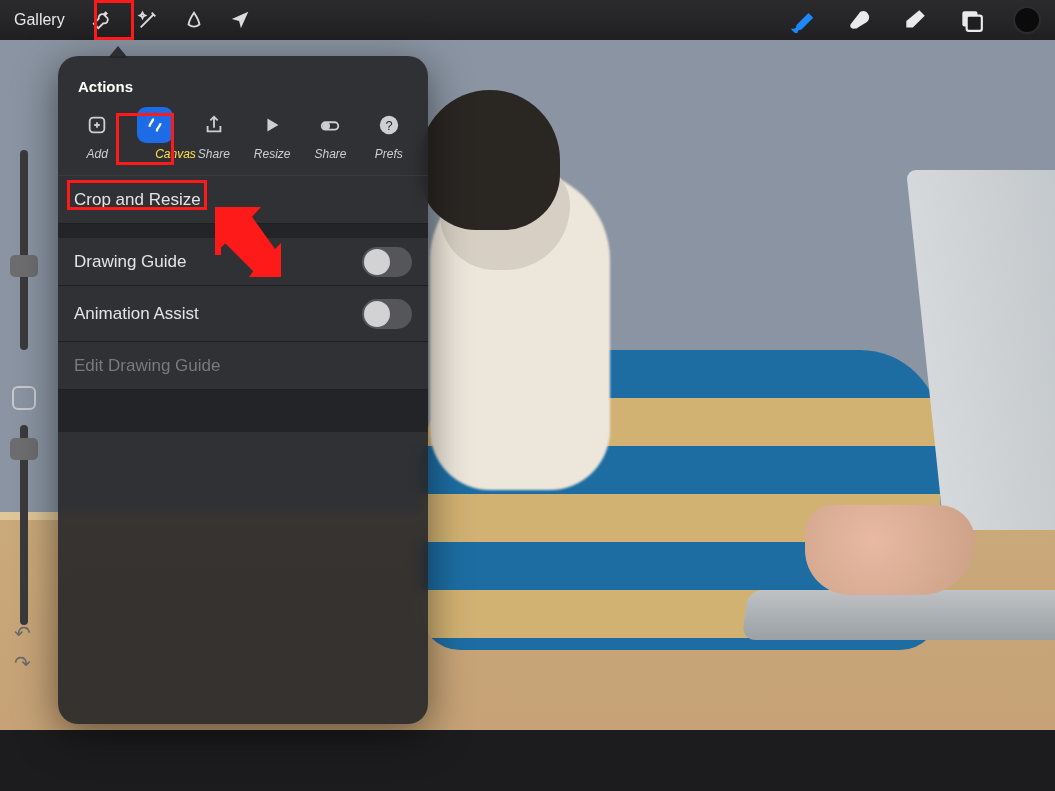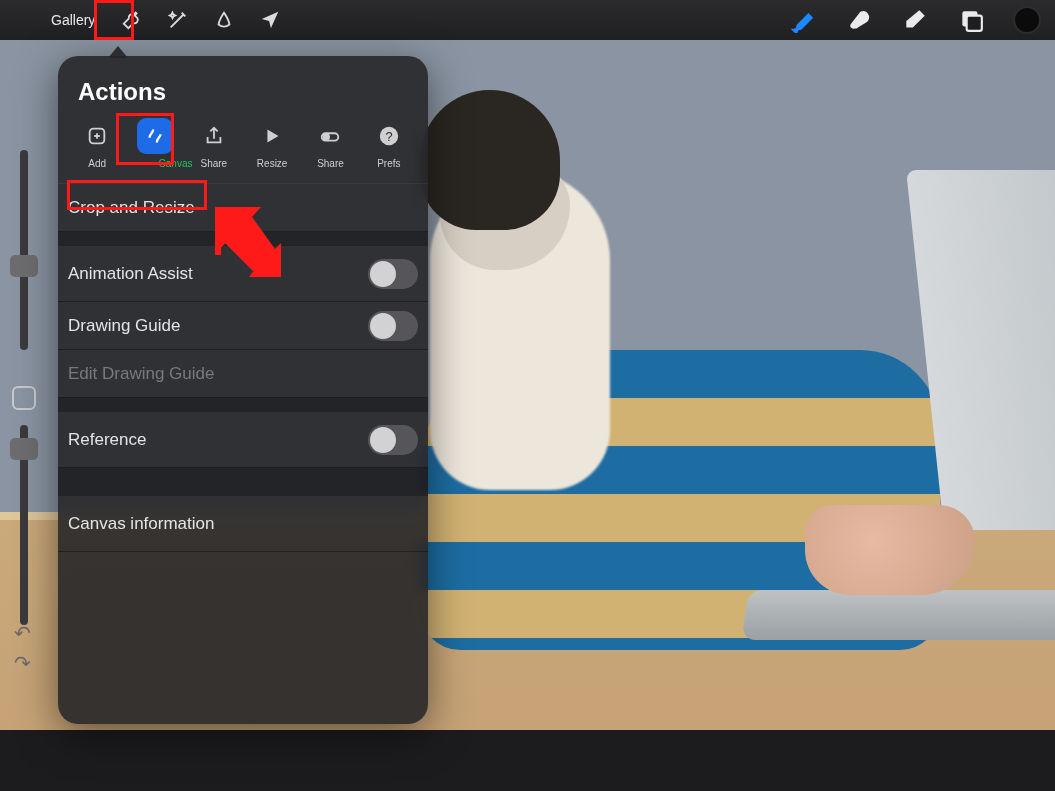--- a/index.html
+++ b/index.html
@@ -17,21 +17,21 @@
   .sweater { position:absolute; left:420px; top:310px; width:520px; height:300px; border-radius:120px 80px 40px 40px; background: repeating-linear-gradient(180deg,#1d6da3 0 48px,#d2b273 48px 96px); }
   .laptop-body { position:absolute; right:-40px; bottom:90px; width:350px; height:50px; background: linear-gradient(#bfc2c4,#9aa0a4); border-radius:14px; transform: skewX(-8deg); }
   .laptop-screen { position:absolute; right:-80px; top:130px; width:210px; height:360px; background: linear-gradient(90deg,#d6d9db,#bcc2c6); border-radius:10px; transform: skewX(6deg); }
   .hand { position:absolute; right:80px; bottom:135px; width:170px; height:90px; background: radial-gradient(circle at 40% 40%, #e9b9a3, #caa085); border-radius:30px 40px 60px 50px; }
 
   
   .bottom-bar { position: absolute; left:0; right:0; bottom:0; height:61px; background:#1c1c1e; }
 
   
   .topbar { position: absolute; left:0; top:0; right:0; height:40px; background: linear-gradient(#2b2b2d,#202022); display:flex; align-items:center; color:#e6e6e8; }
-  .gallery-label { padding:0 14px; font-size:14px; color:#e8e8ea; cursor:pointer;margin-left:37px; }
+  .gallery-label { padding:0 14px; font-size:16px; color:#e8e8ea; cursor:pointer; }
   .top-icon { width:34px; height:34px; display:flex; align-items:center; justify-content:center; color:#dcdcde; margin: 0 6px; cursor:pointer; }
   .top-icon svg { width:22px; height:22px; }
   .top-spacer { flex:1; }
   .right-icon { width:36px; height:36px; display:flex; align-items:center; justify-content:center; margin:0 10px; cursor:pointer; color:#eaeaec; }
   .right-icon svg { width:26px; height:26px; }
   .brush-active svg { stroke:#1e88ff; fill:#1e88ff; }
   .color-swatch { width:28px; height:28px; border-radius:50%; background:#0b0b0b; border:2px solid #2d2d2f; }
 
   
   .hl-box { position:absolute; border:3px solid #ff1a1a; pointer-events:none; }
@@ -42,31 +42,31 @@
   .slider-a { top:0; height:200px; }
   .slider-b { top:220px; height:200px; }
   .slider-handle { position:absolute; left:4px; width:28px; height:22px; background:#6d6d70; border-radius:5px; cursor:grab; }
   .picker-square { position:absolute; left:6px; top:236px; width:24px; height:24px; border:2px solid #c9c9cb; border-radius:6px; cursor:pointer; }
   .undo-redo { position:absolute; left:8px; top:465px; width:24px; color:#6a6a6d; font-size:20px; }
   .undo-redo div { margin:6px 0; cursor:pointer; }
 
   
   .popover { position:absolute; left:58px; top:56px; width:370px; height:668px; background:rgba(38,38,40,0.90); border-radius:20px; color:#e2e2e4; backdrop-filter: blur(6px); box-shadow:0 10px 40px rgba(0,0,0,0.5); }
   .popover-caret { position:absolute; left:50px; top:-10px; width:0; height:0; border-left:10px solid transparent; border-right:10px solid transparent; border-bottom:12px solid rgba(38,38,40,0.92); }
-  .popover-title { font-size:24px; font-weight:700; color:#fff; padding:22px 20px 12px; }
+  .popover-title { font-size:15px; font-weight:700; color:#fff; padding:22px 20px 12px; }
   .tabs { display:flex; justify-content:space-around; padding:0 10px 14px; }
   .tab { display:flex; flex-direction:column; align-items:center; width:56px; cursor:pointer; color:#cfcfd2; }
   .tab-icon { width:36px; height:36px; display:flex; align-items:center; justify-content:center; border-radius:9px; margin-bottom:4px; }
   .tab-icon svg { width:22px; height:22px; }
-  .tab-label { font-size:10px; }
+  .tab-label { font-size:12px;font-style:italic; }
   .tab.active .tab-icon { background:#1e6be8; color:#fff; }
-  .tab.active .tab-label { color:#22c55e;margin-left:40px; }
+  .tab.active .tab-label { color:#fde047;margin-left:40px; }
 
   .menu { border-top:1px solid rgba(255,255,255,0.05); }
-  .menu-row { display:flex; align-items:center; justify-content:space-between; height:56px; padding:0 10px; border-bottom:1px solid rgba(0,0,0,0.35); font-size:17px; color:#e4e4e6; cursor:pointer; }
+  .menu-row { display:flex; align-items:center; justify-content:space-between; height:56px; padding:0 16px; border-bottom:1px solid rgba(0,0,0,0.35); font-size:17px; color:#e4e4e6; cursor:pointer; }
   .menu-row.compact { height:48px; }
   .menu-row.disabled { color:#7a7a7d; cursor:default;align-items:center; }
   .menu-gap { height:14px; background:rgba(0,0,0,0.25); }
 
   .toggle { width:50px; height:30px; background:#56565a; border-radius:15px; position:relative; }
   .toggle .knob { position:absolute; left:2px; top:2px; width:26px; height:26px; background:#d2d2d4; border-radius:50%; }
 
   
   .red-arrow { position:absolute; left:215px; top:207px; width:68px; height:72px; pointer-events:none; }
   .red-arrow svg polygon { fill:#ff1a1a; }
@@ -211,47 +211,38 @@
           </div>
         <div class="tab-label">Prefs</div>
       </div>
     </div>
 
     <div class="menu">
       <div class="menu-row compact">
         <span>Crop and Resize</span>
       </div>
       <div class="menu-gap"></div>
+      <div class="menu-row compact">
+        <span>Drawing Guide</span>
+        <div class="toggle">
+            <div class="knob"></div>
+          </div>
+      </div>
       <div class="menu-row">
         <span>Animation Assist</span>
         <div class="toggle">
             <div class="knob"></div>
           </div>
       </div>
-      <div class="menu-row compact">
-        <span>Drawing Guide</span>
-        <div class="toggle">
-            <div class="knob"></div>
-          </div>
-      </div>
       <div class="menu-row compact disabled">
         <span>Edit Drawing Guide</span>
       </div>
       <div class="menu-gap"></div>
-      <div class="menu-row">
-        <span>Reference</span>
-        <div class="toggle">
-            <div class="knob"></div>
-          </div>
-      </div>
-      <div class="menu-gap"></div>
-      <div class="menu-gap"></div>
-      <div class="menu-row">
-        <span>Canvas information</span>
-      </div>
+      <div class="menu-gap"></div>
+      <div class="menu-gap"></div>
     </div>
   </div>
 
   <div class="hl-box" style="left:94px; top:0; width:40px; height:40px;"></div>
   <div class="hl-box" style="left:116px; top:113px; width:58px; height:52px;"></div>
   <div class="hl-box" style="left:67px; top:180px; width:140px; height:30px;"></div>
 
   <div class="red-arrow">
     <svg viewBox="0 0 68 72">
         <polygon points="0,0 34,0 34,18 20,18 58,56 44,70 6,32 6,48 0,48"></polygon>

